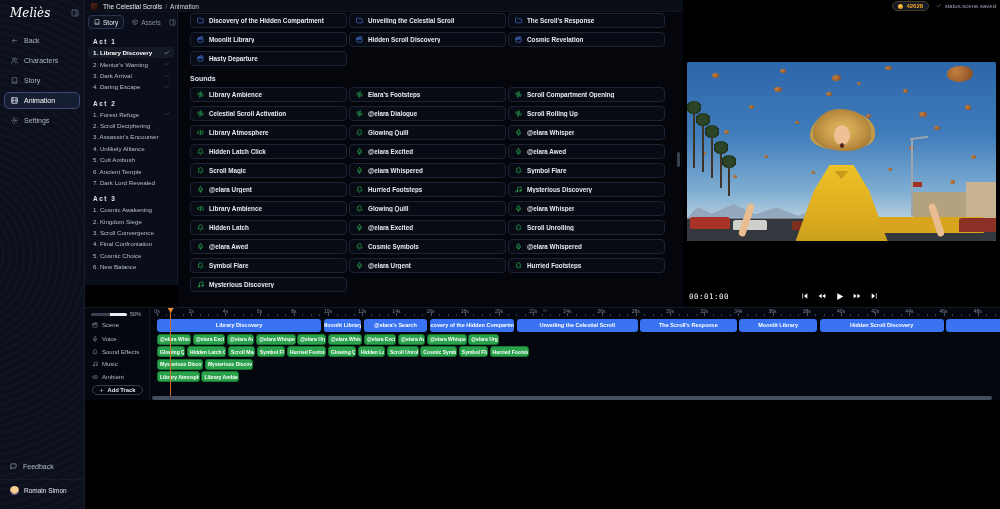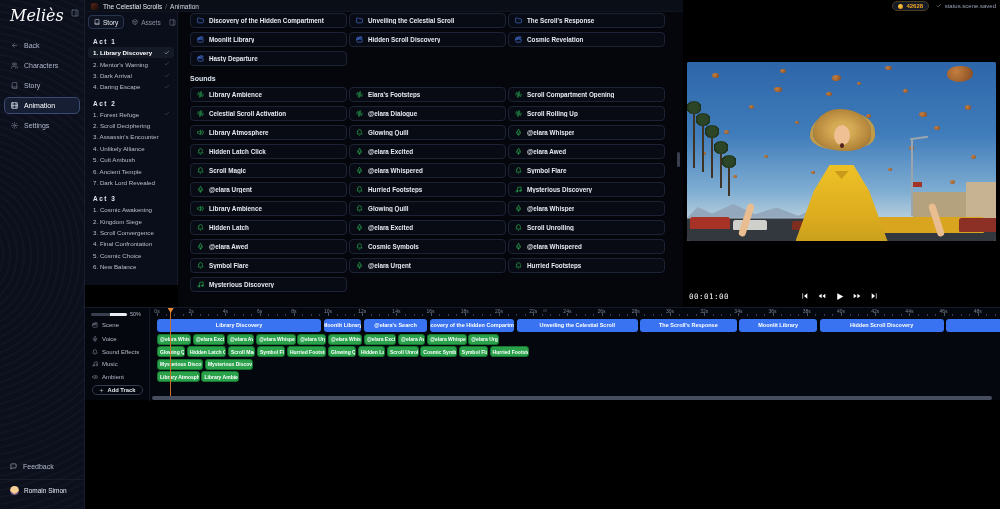--- a/index.html
+++ b/index.html
@@ -5,21 +5,21 @@
   html,body{margin:0;padding:0;background:#000;width:1000px;height:509px;overflow:hidden;
     font-family:"Liberation Sans",sans-serif;-webkit-user-select:none}
   *{box-sizing:border-box}
   .icn{display:inline-flex;width:7px;height:7px;flex:none}
   .icn svg{width:100%;height:100%}
 
   
   #sidebar{position:absolute;left:0;top:0;width:85px;height:509px;background:#0c101d;
     border-right:1px solid #171d2d;z-index:10;
     background-image:repeating-radial-gradient(circle at -40px 50%,rgba(255,255,255,.018) 0 2px,transparent 2px 7px)}
-  #logo{padding:6px 0 0 10px;font-family:"DejaVu Serif",serif;font-style:italic;font-size:16px;color:#fff}
+  #logo{padding:6px 0 0 10px;font-family:"DejaVu Serif",serif;font-style:italic;font-size:12px;color:#fff}
   #collapse-btn{position:absolute;right:5px;top:9px;width:8px;height:8px;color:#6c7688}
   #nav{margin-top:12px;display:flex;flex-direction:column;gap:3px}
   .nav-item{display:flex;align-items:center;gap:6px;padding:4px 10px;color:#aeb6c8;font-size:7px;border:1px solid transparent}
   .nav-item .icn{color:#7f899c}
   .nav-item.active{background:#161e33;border:1px solid #3a4a70;border-radius:5px;margin:0 4px;padding:4px 6px;color:#fff}
   .nav-item.active .icn{color:#dfe5f1}
   #sidebar-bottom{position:absolute;left:0;bottom:8px;width:100%}
   #feedback{display:flex;align-items:center;gap:6px;padding:5px 10px;color:#b4bccd;font-size:7px}
   #user-row{display:flex;align-items:center;gap:5px;padding:6px 10px;border-top:1px solid #161c2b;margin-top:4px;color:#e6eaf2;font-size:6.5px}
   #avatar{width:9px;height:9px;border-radius:50%;background:radial-gradient(circle at 50% 35%,#f6cf96 0 45%,#e8b267 60%,#7a5a96 61%);flex:none}

